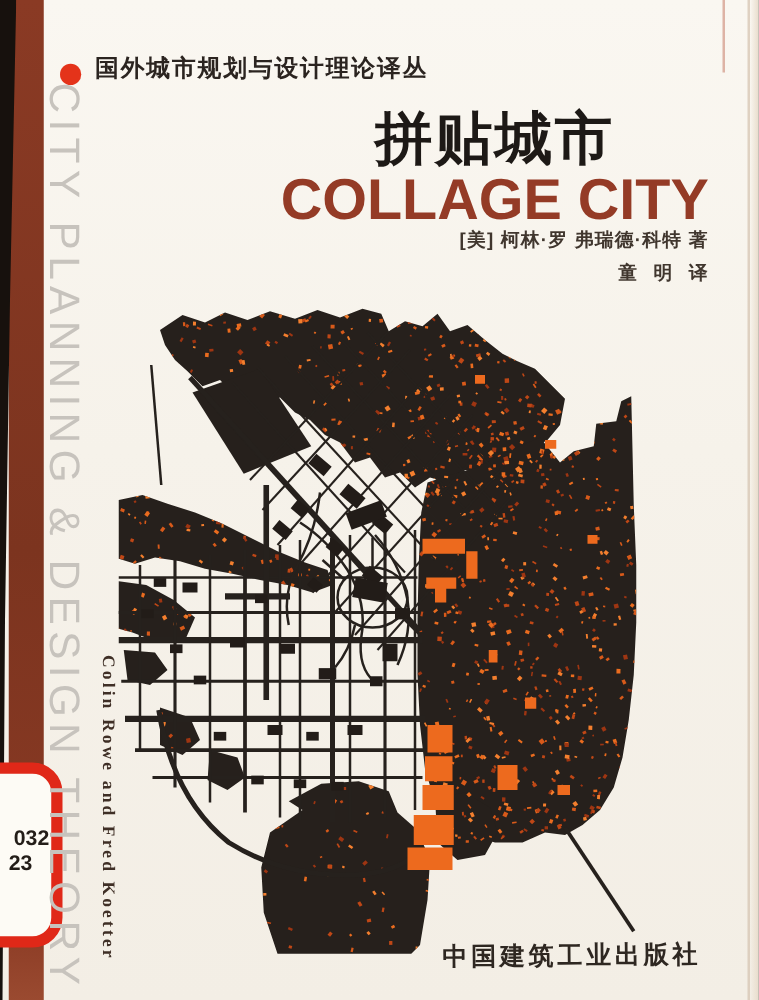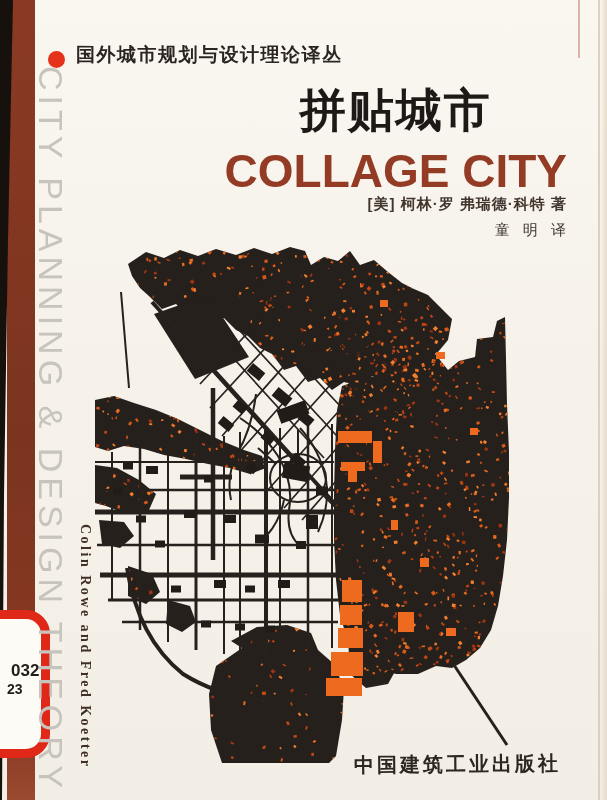--- a/index.html
+++ b/index.html
@@ -14,29 +14,29 @@
     background:linear-gradient(180deg,var(--spine-bar) 0%,#7c341f 55%,var(--spine-bar) 92%,#9a4a30 100%);}
   .spine-title{position:absolute;left:70px;top:66px;transform:rotate(90deg);transform-origin:0 0;
     white-space:nowrap;font-size:34px;font-weight:400;letter-spacing:5px;color:var(--spine-text);z-index:6;}
   .side-authors{position:absolute;left:93px;top:524px;transform:rotate(90deg);transform-origin:0 0;
     white-space:nowrap;font-family:"Liberation Serif",serif;font-weight:700;font-size:14px;
     letter-spacing:2.5px;color:#3f2f26;z-index:6;}
   .sticker{position:absolute;left:-26px;top:610px;width:76px;height:148px;box-sizing:border-box;
     border:9px solid var(--sticker-border);border-radius:24px;background:#fdfbf5;z-index:5;}
   .sticker-text{position:absolute;left:28px;top:42px;color:#231d18;line-height:1.15;}
   .sticker-line1{font-size:17px;font-weight:800;}
-  .sticker-line2{font-size:14px;font-weight:800;margin-left:-4px;}
+  .sticker-line2{font-size:17px;font-weight:800;margin-left:-4px;}
   .series-row{position:absolute;left:48px;top:42px;display:flex;align-items:flex-end;z-index:6;}
   .series-dot{width:17px;height:17px;border-radius:50%;background:var(--accent-red);margin-right:11px;flex:0 0 auto;}
   .series-label{font-size:19px;font-weight:700;letter-spacing:1.5px;color:#2b2420;}
   .title-block{position:absolute;right:40px;top:86px;text-align:right;z-index:6;}
   .title-cn{font-size:46px;font-weight:900;letter-spacing:2px;line-height:1.05;color:#1d1916;text-align:center;}
-  .title-en{font-size:46px;font-weight:900;letter-spacing:0px;line-height:1.0;margin-top:14px;color:var(--title-en);}
+  .title-en{font-size:46px;font-weight:900;letter-spacing:0px;line-height:1.0;margin-top:2px;color:var(--title-en);}
   .byline{margin-top:1px;font-size:15px;font-weight:700;letter-spacing:1px;color:#40362e;}
-  .credit{margin-top:7px;font-size:15px;font-weight:400;letter-spacing:1px;color:#40362e;word-spacing:7px;}
+  .credit{margin-top:7px;font-size:15px;font-weight:700;letter-spacing:1px;color:#40362e;word-spacing:7px;}
   .map-wrap{position:absolute;left:90px;top:244px;width:424px;height:522px;z-index:4;}
   .publisher{position:absolute;right:46px;bottom:22px;font-family:"Liberation Serif",serif;
     font-weight:700;font-size:20px;letter-spacing:3px;color:#2e2721;transform:rotate(-0.6deg);z-index:6;}
   .crease-right{position:absolute;left:598px;top:0;width:2px;height:800px;background:#d6c4b2;opacity:.75;z-index:7;}
   .edge-right-strip{position:absolute;left:600px;top:0;width:7px;height:800px;z-index:7;
     background:linear-gradient(to right,rgba(232,220,203,0),#e8dccb);}
   .crease-top-red{position:absolute;left:578px;top:0;width:2px;height:58px;background:#c2705a;opacity:.5;z-index:7;}
 </style>
 </head>
 <body>

